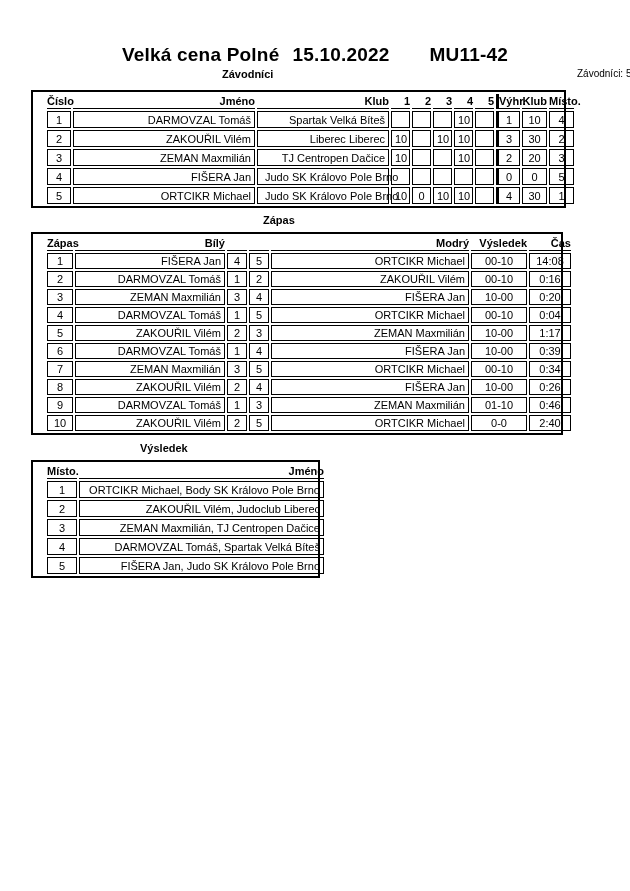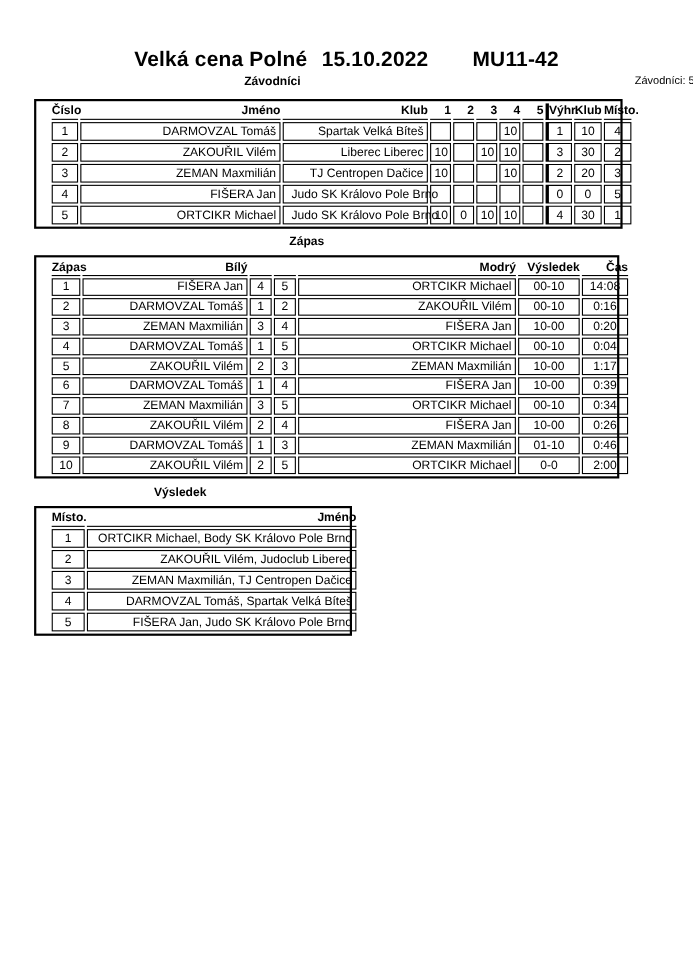--- a/index.html
+++ b/index.html
@@ -275,21 +275,21 @@
         <td>01-10</td>
         <td>0:46</td>
       </tr>
       <tr>
         <td>10</td>
         <td class="c-name">ZAKOUŘIL Vilém</td>
         <td>2</td>
         <td>5</td>
         <td class="c-name">ORTCIKR Michael</td>
         <td>0-0</td>
-        <td>2:00</td>
+        <td>2:40</td>
       </tr>
     </tbody>
       </table>
   </div>
 
   <div class="section-label" id="lbl-vysledky">Výsledek</div>
 
   <div class="frame" id="frame-results">
     <table>
       <colgroup>

